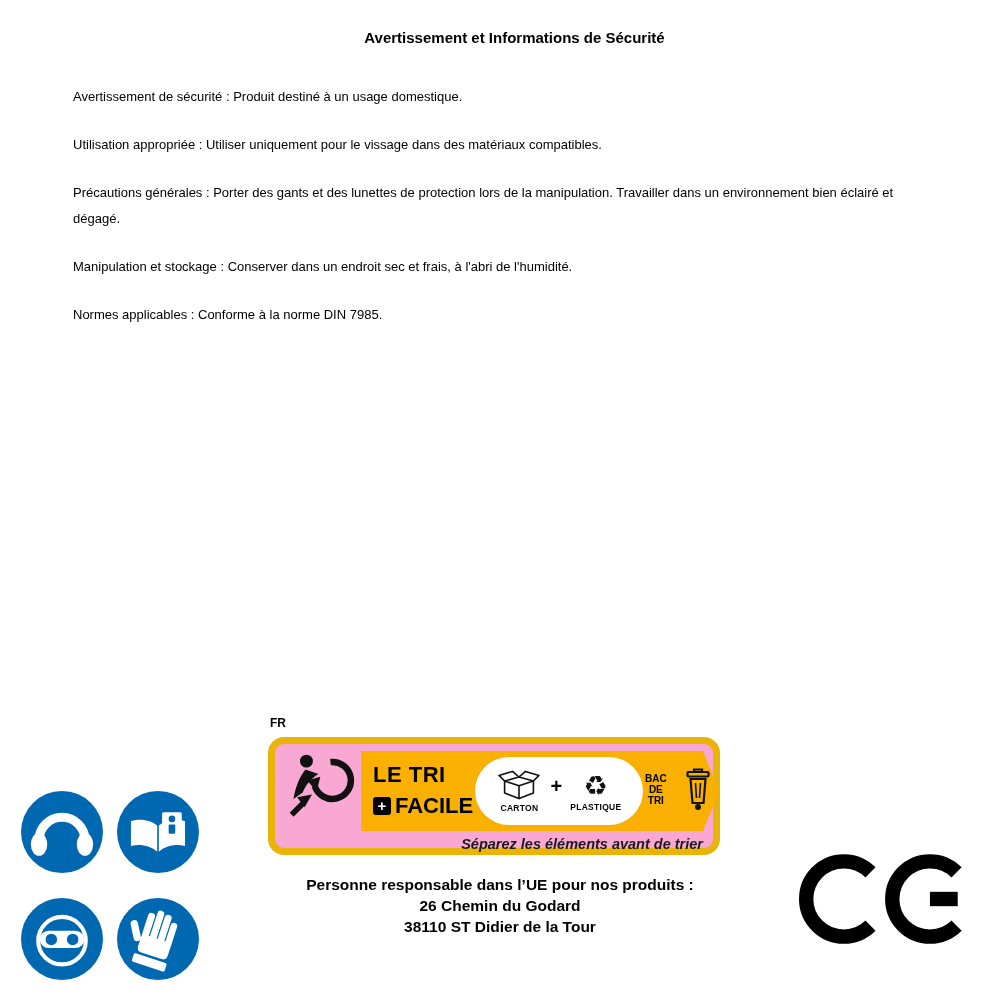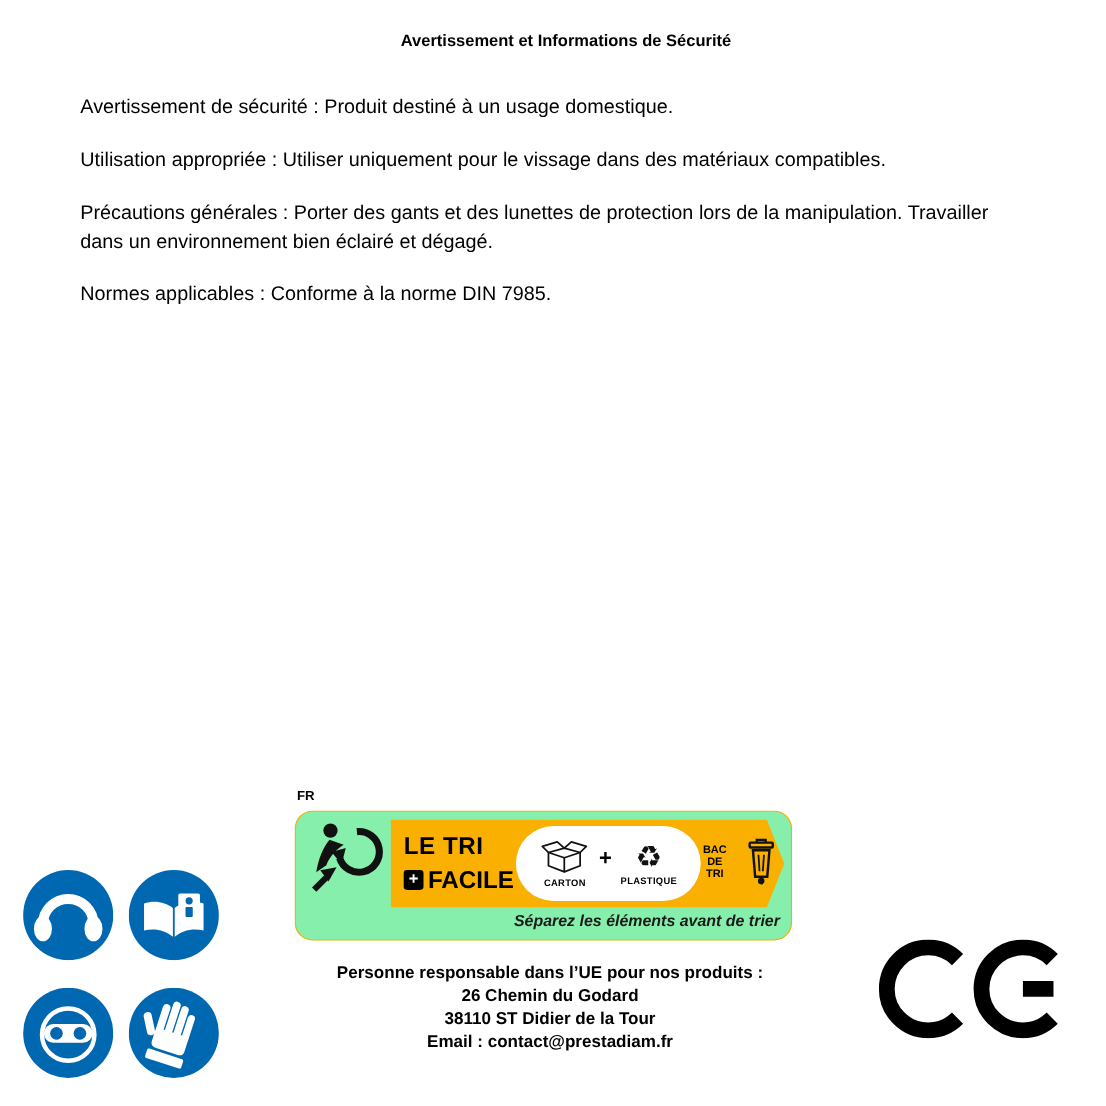--- a/index.html
+++ b/index.html
@@ -9,36 +9,36 @@
     position: relative; overflow: hidden;
     font-family: "Liberation Sans", sans-serif;
     color: #000;
   }
   .page-title {
     position: absolute; top: 29px; left: 0; width: 100%;
     text-align: center; font-size: 15px; font-weight: bold; padding-left: 24px;
   }
   .body-text {
     position: absolute; top: 84px; left: 73px; width: 843px;
-    font-size: 18px; line-height: 26px;
+    font-size: 13px; line-height: 26px;
   }
   .body-text p { margin: 0 0 22px 0; }
 
   
   .safety-icons {
     position: absolute; left: 21px; top: 791px;
     display: grid; grid-template-columns: 82px 82px; gap: 25px 14px;
   }
   .safety-icon { width: 82px; height: 82px; display: block; }
 
   
   .fr-label { position: absolute; left: 270px; top: 716px; font-size: 12px; font-weight: bold; }
   .banner {
     position: absolute; left: 268px; top: 737px; width: 452px; height: 118px;
-    background: #86efac; border: 1px solid #eab308; border-radius: 16px;
+    background: #f9a8d4; border: 7px solid #eab308; border-radius: 16px;
   }
   .triman { position: absolute; left: 12px; top: 6px; width: 74px; height: 74px; }
   .yellow-band {
     position: absolute; left: 86px; top: 7px; width: 358px; height: 80px;
     background: #F9B000;
     clip-path: polygon(0 0, calc(100% - 16px) 0, 100% 50%, calc(100% - 16px) 100%, 0 100%);
   }
   .letri {
     position: absolute; left: 12px; top: 11px;
     font-size: 22px; font-weight: 800; letter-spacing: 0.5px;
@@ -79,20 +79,21 @@
 </style>
 </head>
 <body>
 
 <div class="page-title">Avertissement et Informations de Sécurité</div>
 
 <div class="body-text">
   <p>Avertissement de sécurité : Produit destiné à un usage domestique.</p>
   <p>Utilisation appropriée : Utiliser uniquement pour le vissage dans des matériaux compatibles.</p>
   <p>Précautions générales : Porter des gants et des lunettes de protection lors de la manipulation. Travailler dans un environnement bien éclairé et dégagé.</p>
+  <p>Manipulation et stockage : Conserver dans un endroit sec et frais, à l'abri de l'humidité.</p>
   <p>Normes applicables : Conforme à la norme DIN 7985.</p>
 </div>
 
 <div class="safety-icons">
 
   <svg class="safety-icon" viewBox="0 0 100 100">
     <circle cx="50" cy="50" r="50" fill="#0067B1"></circle>
     <path d="M 22 60 A 28 28 0 1 1 78 60" fill="none" stroke="#fff" stroke-width="11"></path>
     <ellipse cx="22" cy="65" rx="10" ry="14" fill="#fff"></ellipse>
     <ellipse cx="78" cy="65" rx="10" ry="14" fill="#fff"></ellipse>
@@ -188,20 +189,19 @@
     </div>
   </div>
 
   <div class="sort-note">Séparez les éléments avant de trier</div>
 </div>
 
 <div class="responsible">
   <div>Personne responsable dans l’UE pour nos produits :</div>
   <div>26 Chemin du Godard</div>
   <div>38110 ST Didier de la Tour</div>
-  <div>Email : contact@prestadiam.fr</div>
 </div>
 
 <svg class="ce" viewBox="0 0 184 100">
   <path d="M 79.7 20.3 A 42 42 0 1 0 79.7 79.7" fill="none" stroke="#000" stroke-width="16"></path>
   <path d="M 175.7 20.3 A 42 42 0 1 0 175.7 79.7" fill="none" stroke="#000" stroke-width="16"></path>
   <line x1="146" y1="50" x2="177" y2="50" stroke="#000" stroke-width="16"></line>
 </svg>
 
 </body></html>

